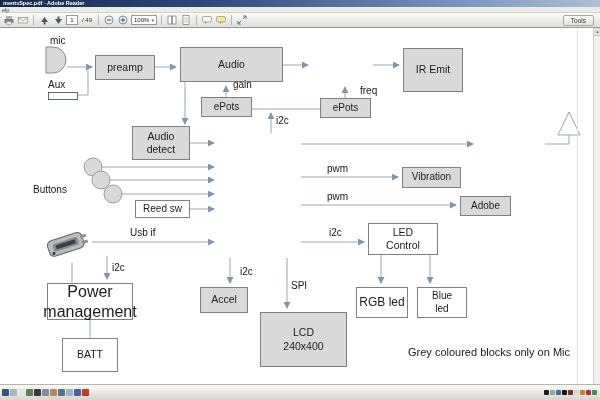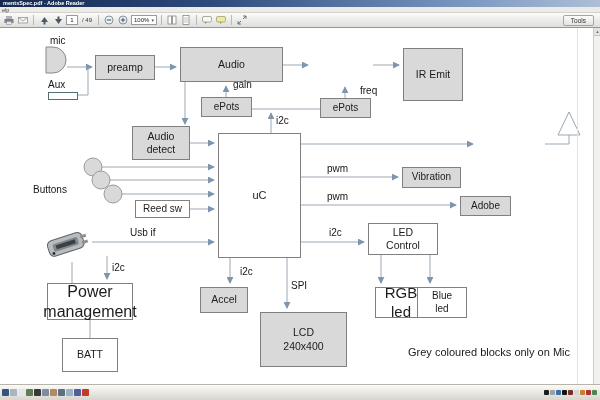--- a/index.html
+++ b/index.html
@@ -222,35 +222,34 @@
         <rect x="53" y="212" width="26" height="8" rx="2" fill="#82878b"></rect>
         <rect x="56" y="214" width="20" height="4" fill="#3c4043"></rect>
         <rect x="82" y="212" width="6" height="3" fill="#8d9093"></rect>
         <rect x="82" y="218" width="6" height="3" fill="#8d9093"></rect>
         <circle cx="52" cy="221" r="1.5" fill="#2e3133"></circle>
       </g>
     </svg>
 
     <div class="blk grey" style="left:95px;top:27px;width:60px;height:25px;">preamp</div>
     <div class="blk grey" style="left:180px;top:19px;width:103px;height:35px;">Audio</div>
-    <div class="blk grey" style="left:403px;top:20px;width:60px;height:53px;">IR Emit</div>
+    <div class="blk grey" style="left:403px;top:20px;width:60px;height:44px;">IR Emit</div>
     <div class="blk grey" style="left:201px;top:69px;width:51px;height:20px;font-size:10px;">ePots</div>
     <div class="blk grey" style="left:320px;top:70px;width:51px;height:20px;font-size:10px;">ePots</div>
     <div class="blk grey" style="left:132px;top:98px;width:58px;height:34px;">Audio
 detect</div>
-    <div class="blk white" style="left:218px;top:105px;width:83px;height:125px;font-size:11px;">uC</div>
     <div class="blk grey" style="left:402px;top:139px;width:59px;height:21px;font-size:10px;">Vibration</div>
     <div class="blk grey" style="left:460px;top:168px;width:51px;height:20px;font-size:10px;">Adobe</div>
     <div class="blk white" style="left:135px;top:172px;width:55px;height:18px;font-size:10px;">Reed sw</div>
     <div class="blk white" style="left:368px;top:195px;width:70px;height:32px;">LED
 Control</div>
     <div class="blk grey" style="left:200px;top:259px;width:48px;height:26px;">Accel</div>
     <div class="blk grey" style="left:260px;top:284px;width:87px;height:55px;">LCD
 240x400</div>
-    <div class="blk white" style="left:375px;top:259px;width:52px;height:31px;font-size:15px;">RGB led</div>
+    <div class="blk white" style="left:356px;top:259px;width:52px;height:31px;font-size:12px;">RGB led</div>
     <div class="blk white" style="left:417px;top:259px;width:50px;height:31px;font-size:10px;">Blue
 led</div>
     <div class="blk white" style="left:47px;top:255px;width:86px;height:37px;font-size:16px;">Power
 management</div>
     <div class="blk white" style="left:62px;top:310px;width:56px;height:34px;">BATT</div>
     <div class="aux-rect"></div>
 
     <div class="lbl" style="left:50px;top:7px;">mic</div>
     <div class="lbl" style="left:48px;top:51px;">Aux</div>
     <div class="lbl" style="left:233px;top:51px;">gain</div>

